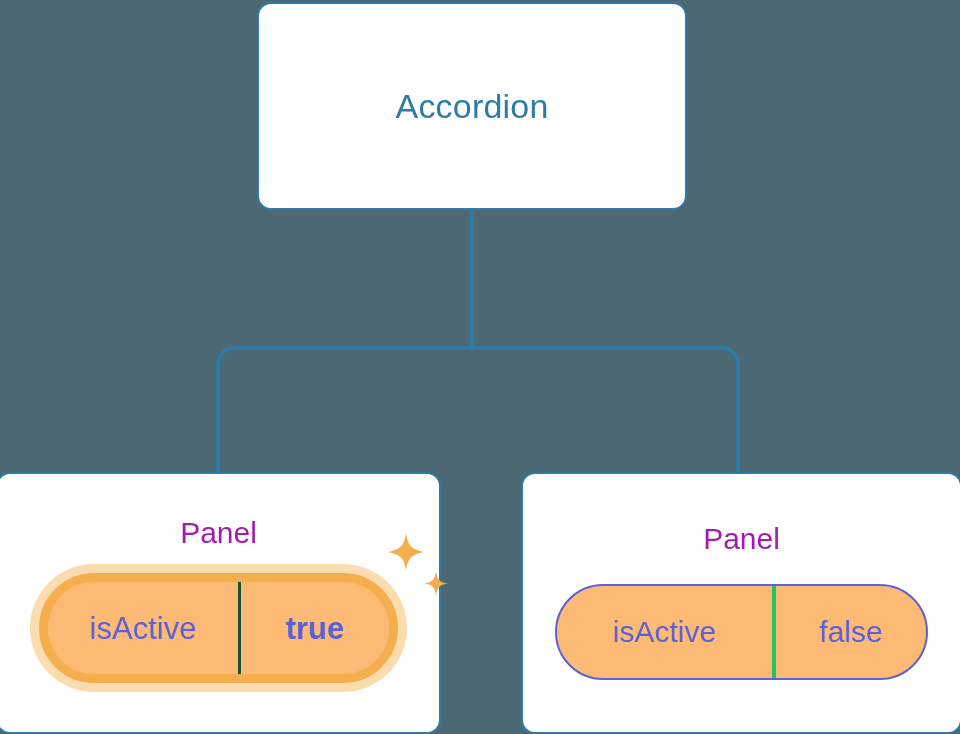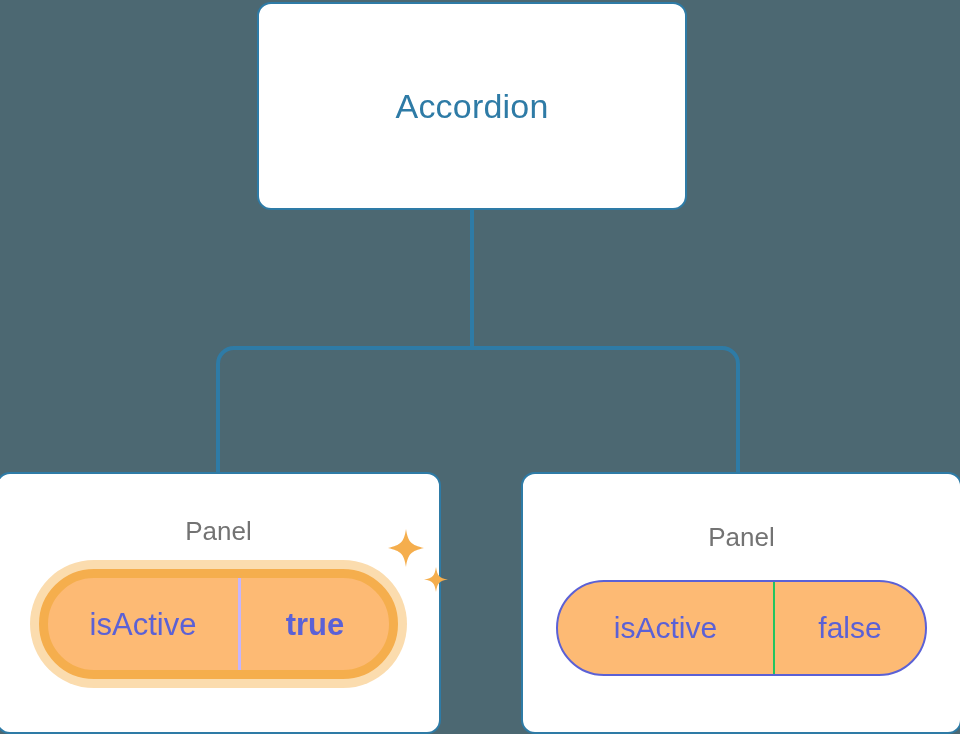--- a/index.html
+++ b/index.html
@@ -72,22 +72,22 @@
     width: 445px;
     border-bottom-left-radius: 14px;
   }
 
   .card-panel-right {
     left: 521px;
     width: 441px;
   }
 
   .card-title-panel {
-    color: #737373;
-    font-size: 26px;
+    color: #a21caf;
+    font-size: 30px;
     font-weight: 400;
     line-height: 1;
   }
   .card-panel-left .card-title-panel { margin-top: 44px; }
   .card-panel-right .card-title-panel { margin-top: 50px; }
 
   
   .pill-wrap {
     position: relative;
     display: flex;
@@ -115,21 +115,21 @@
     align-items: center;
     justify-content: center;
     color: #5B61D6;
     font-size: 30px;
     font-weight: 400;
     line-height: 1;
   }
   .pill-normal .pill-key   { width: 215px; }
   .pill-normal .pill-value {
     width: 150px;
-    border-left: 2px solid #22c55e;
+    border-left: 4px solid #22c55e;
   }
 
   
   .pill-highlight {
     border: 9px solid #F5AE4D;
     border-radius: 999px;
     height: 110px;
     box-shadow: 0 0 0 9px #FBDCAE;
   }
   .pill-highlight .pill-cell {
@@ -140,21 +140,21 @@
     font-size: 31px;
     line-height: 1;
   }
   .pill-highlight .pill-key {
     width: 190px;
     font-weight: 400;
   }
   .pill-highlight .pill-value {
     width: 148px;
     font-weight: 700;
-    border-left: 3px solid #c4b5fd;
+    border-left: 3px solid #14532d;
   }
 
   
   .sparkles {
     position: absolute;
     right: -58px;
     top: -42px;
     width: 72px;
     height: 80px;
     pointer-events: none;

